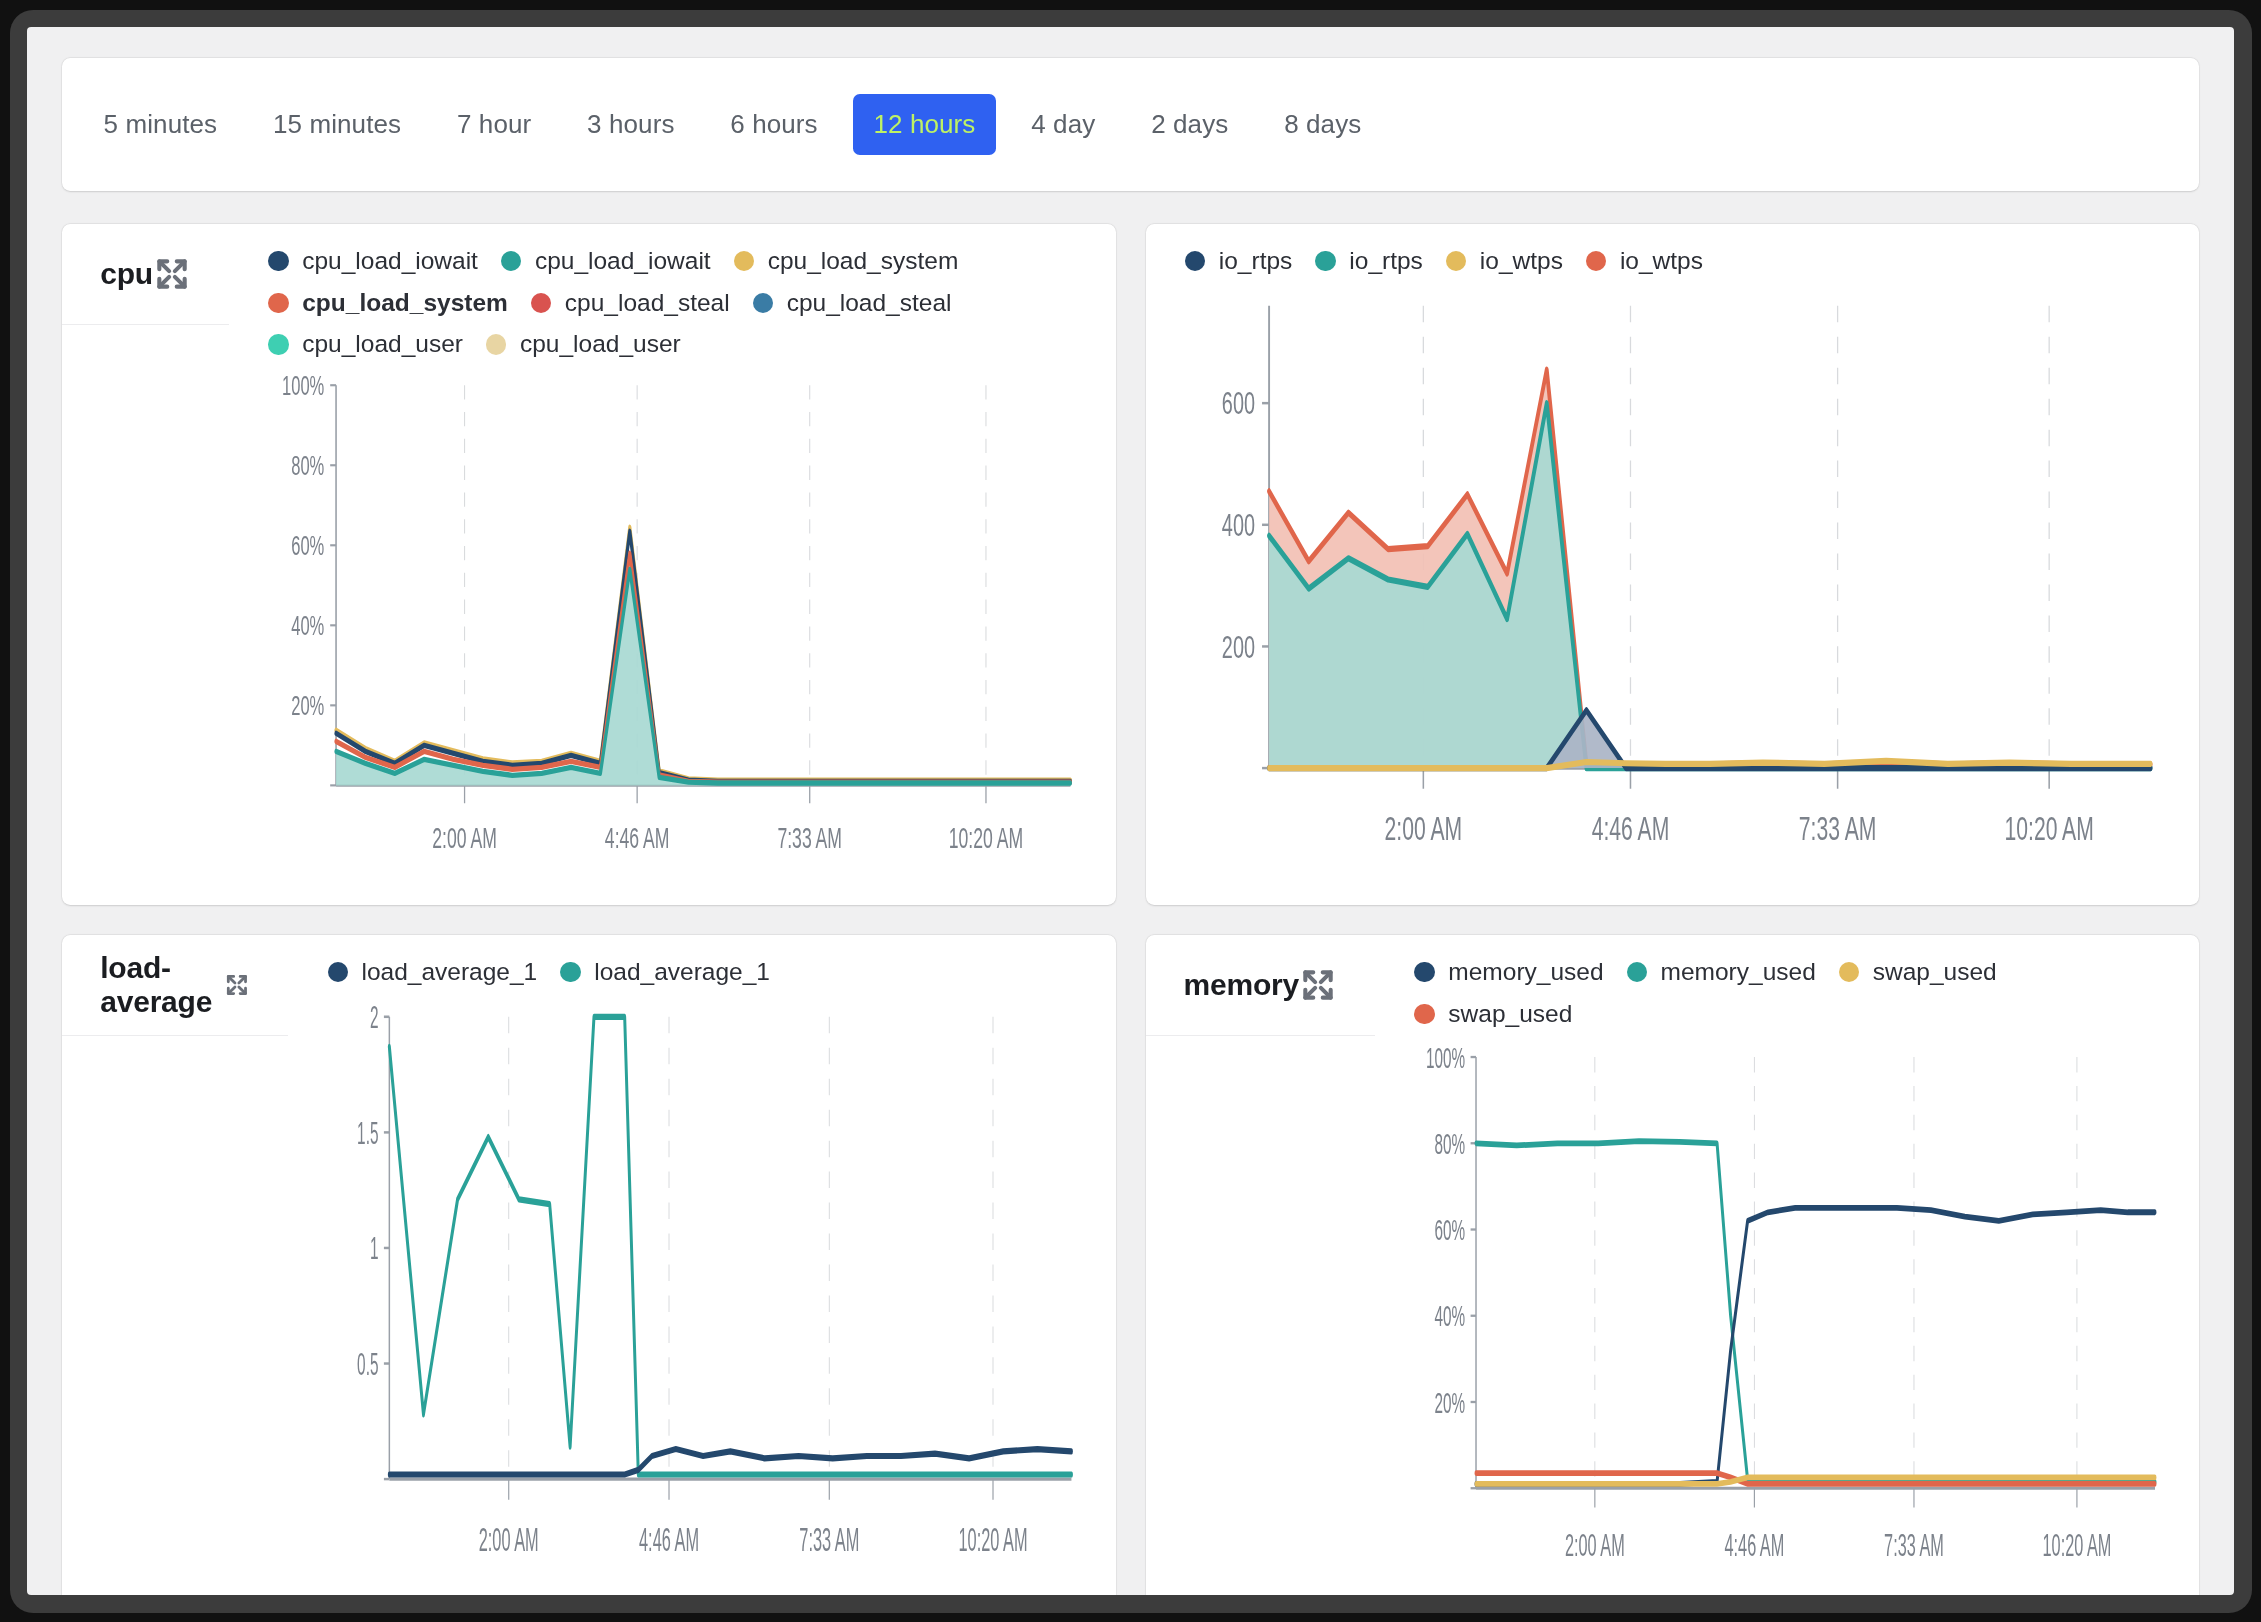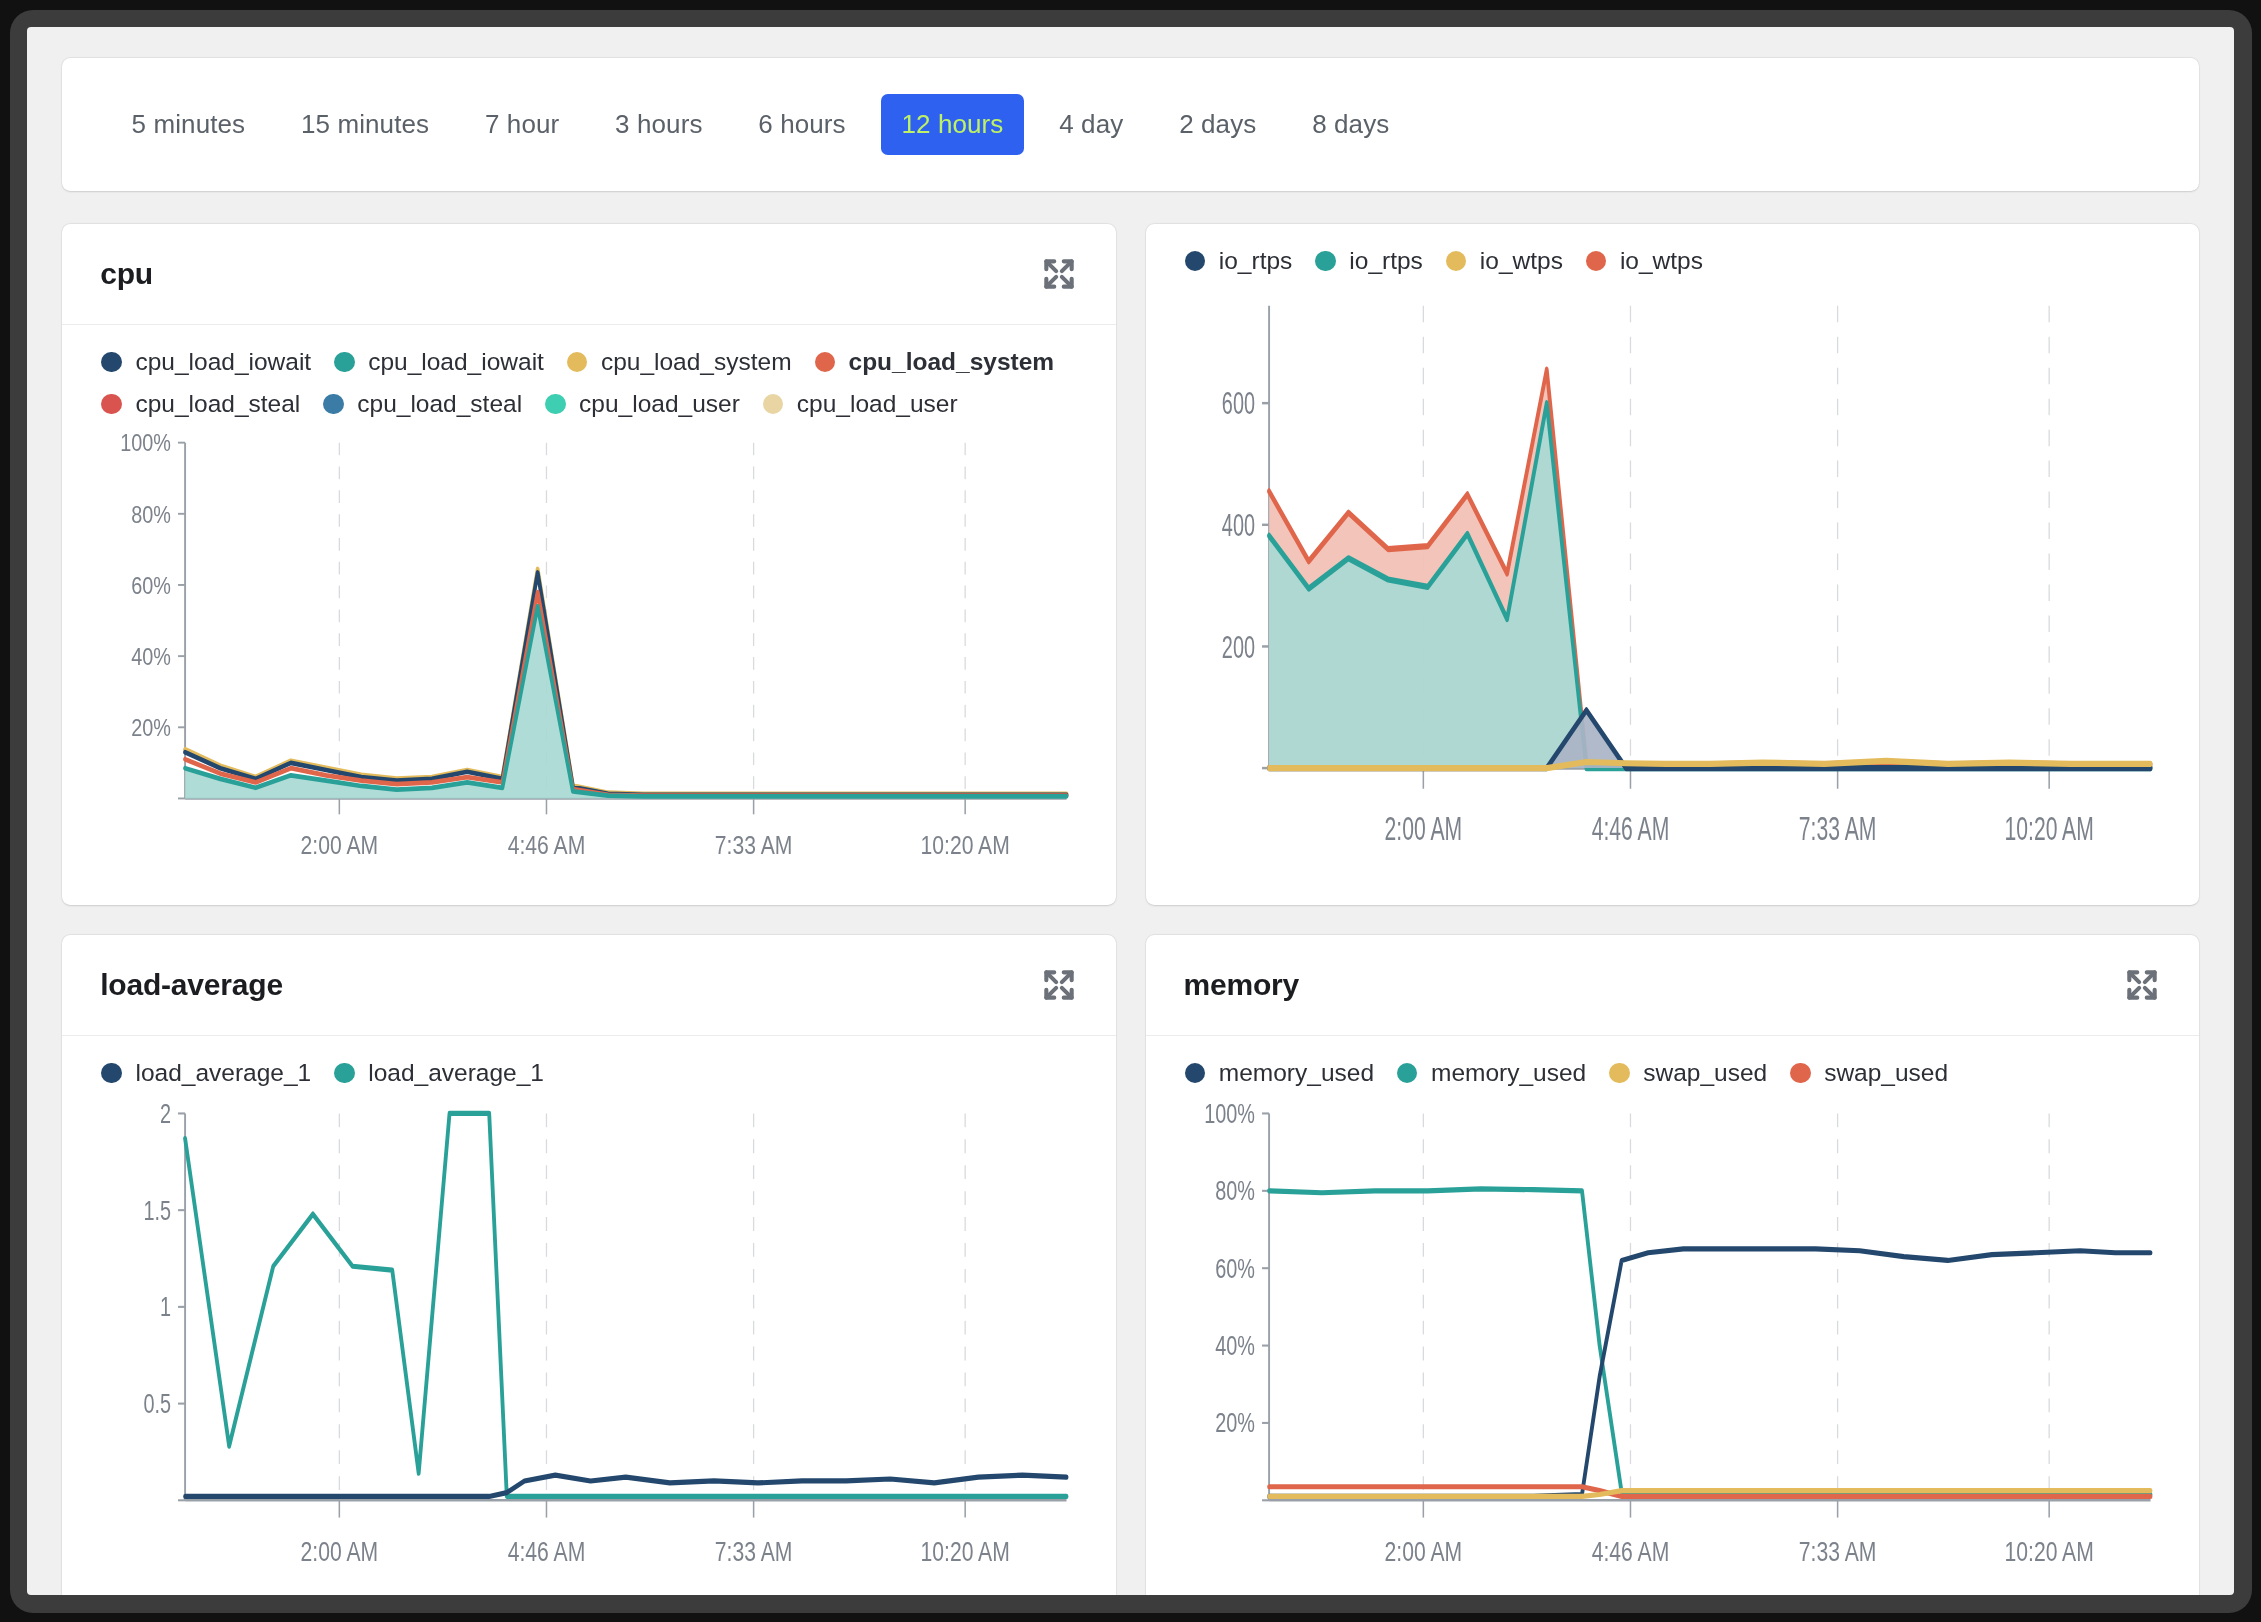--- a/index.html
+++ b/index.html
@@ -30,21 +30,21 @@
   }
 
   
   .range-card {
     background: #ffffff;
     border-radius: 8.2px;
     box-shadow: 0 0.7px 2px rgba(0,0,0,0.12), 0 0 0 0.7px rgba(0,0,0,0.04);
     height: 133px;
     display: flex;
     align-items: center;
-    padding: 0 49px;
+    padding: 0 21px;
     margin-bottom: 33px;
   }
   .range-tab {
     font-size: 26px;
     color: #5b6169;
     padding: 15px 20.4px;
     border-radius: 6.8px;
     white-space: nowrap;
     margin-right: 15px;
     cursor: pointer;
@@ -60,21 +60,21 @@
     display: grid;
     grid-template-columns: 1fr 1fr;
     gap: 30px;
   }
   .panel {
     background: #ffffff;
     border-radius: 8.2px;
     box-shadow: 0 0.7px 2px rgba(0,0,0,0.12), 0 0 0 0.7px rgba(0,0,0,0.04);
     height: 681px;
     display: flex;
-    flex-direction: column;
+    flex-direction: row;
     overflow: hidden;
   }
   .panel-head {
     height: 101px;
     flex: 0 0 101px;
     border-bottom: 1.4px solid #ececee;
     display: flex;
     align-items: center;
     justify-content: space-between;
     padding: 0 38px;

